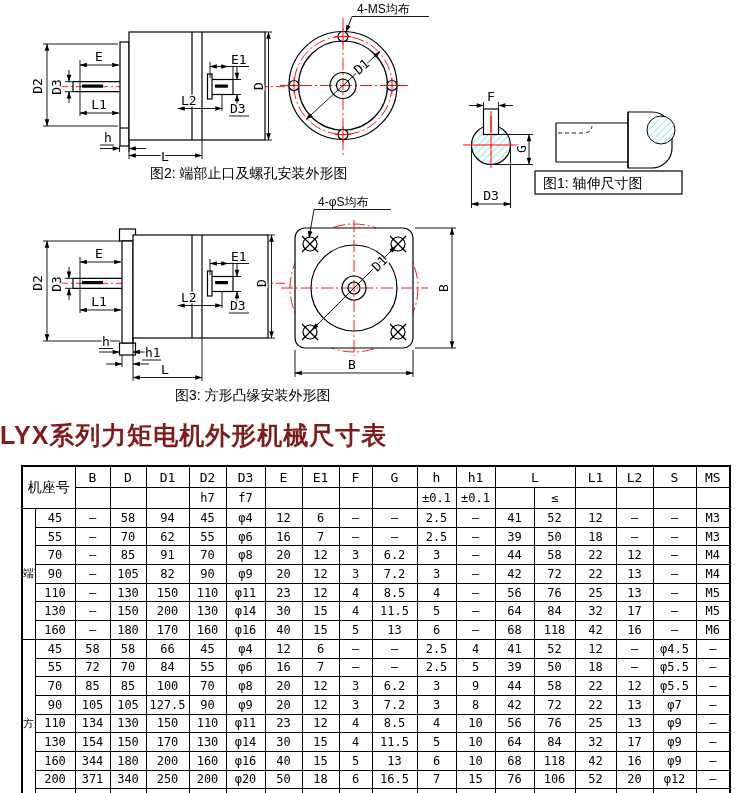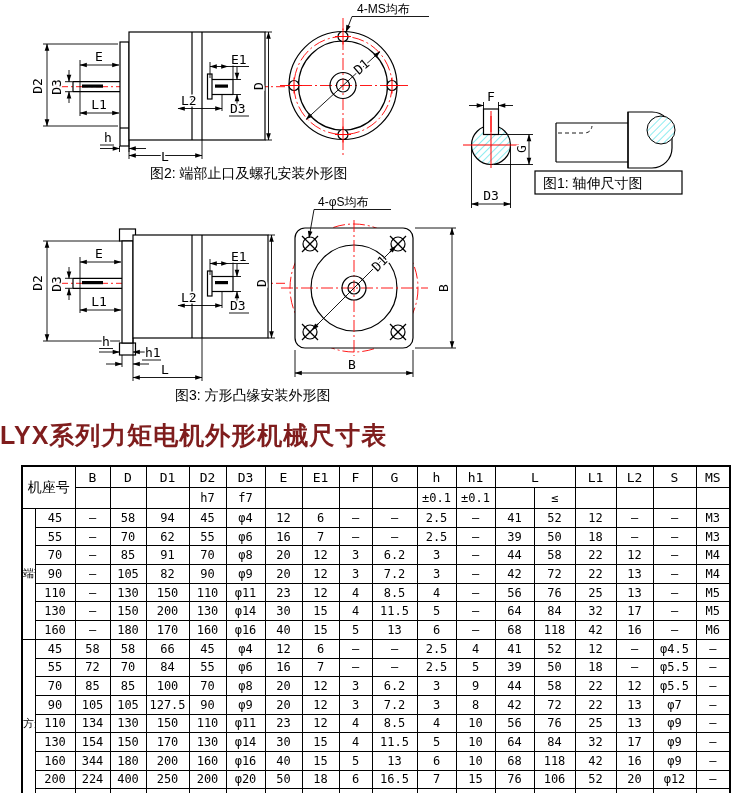--- a/index.html
+++ b/index.html
@@ -648,22 +648,22 @@
           <td>10</td>
           <td>68</td>
           <td>118</td>
           <td>42</td>
           <td>16</td>
           <td>φ9</td>
           <td>–</td>
         </tr>
         <tr>
           <td>200</td>
-          <td>224</td>
-          <td>400</td>
+          <td>371</td>
+          <td>340</td>
           <td>250</td>
           <td>200</td>
           <td>φ20</td>
           <td>50</td>
           <td>18</td>
           <td>6</td>
           <td>16.5</td>
           <td>7</td>
           <td>15</td>
           <td>76</td>

